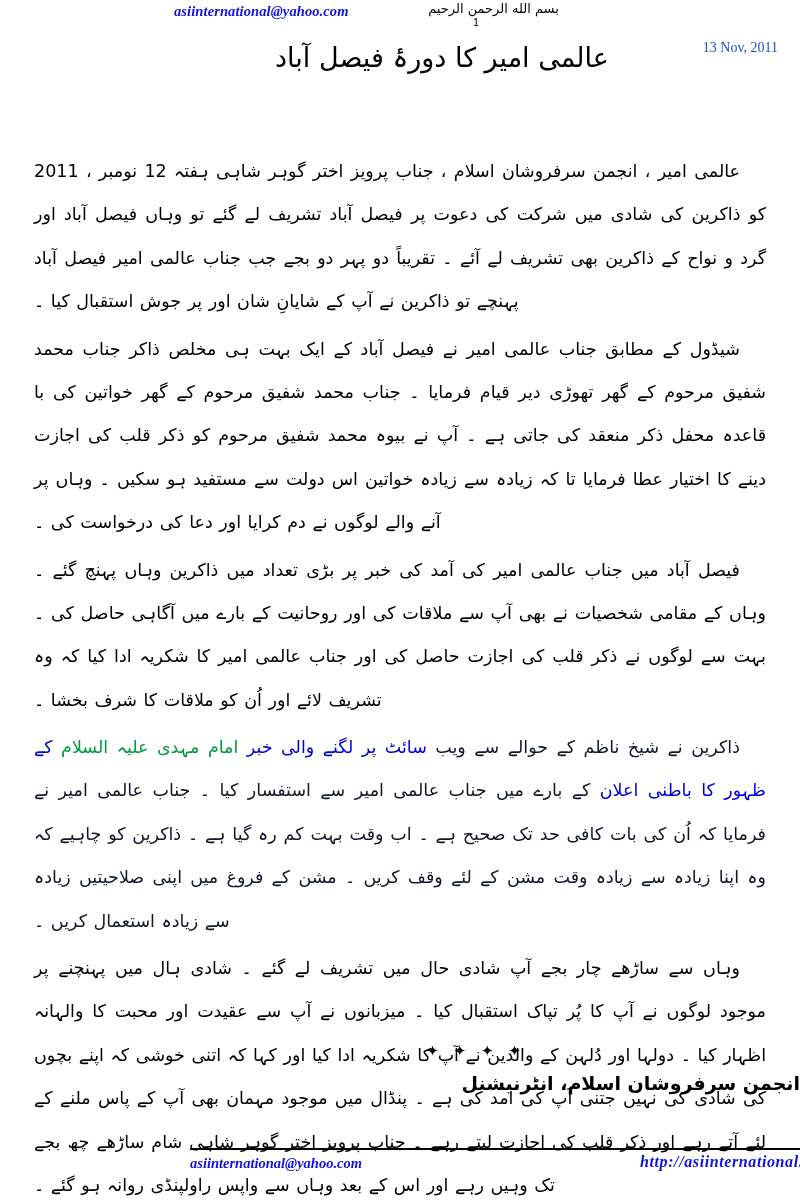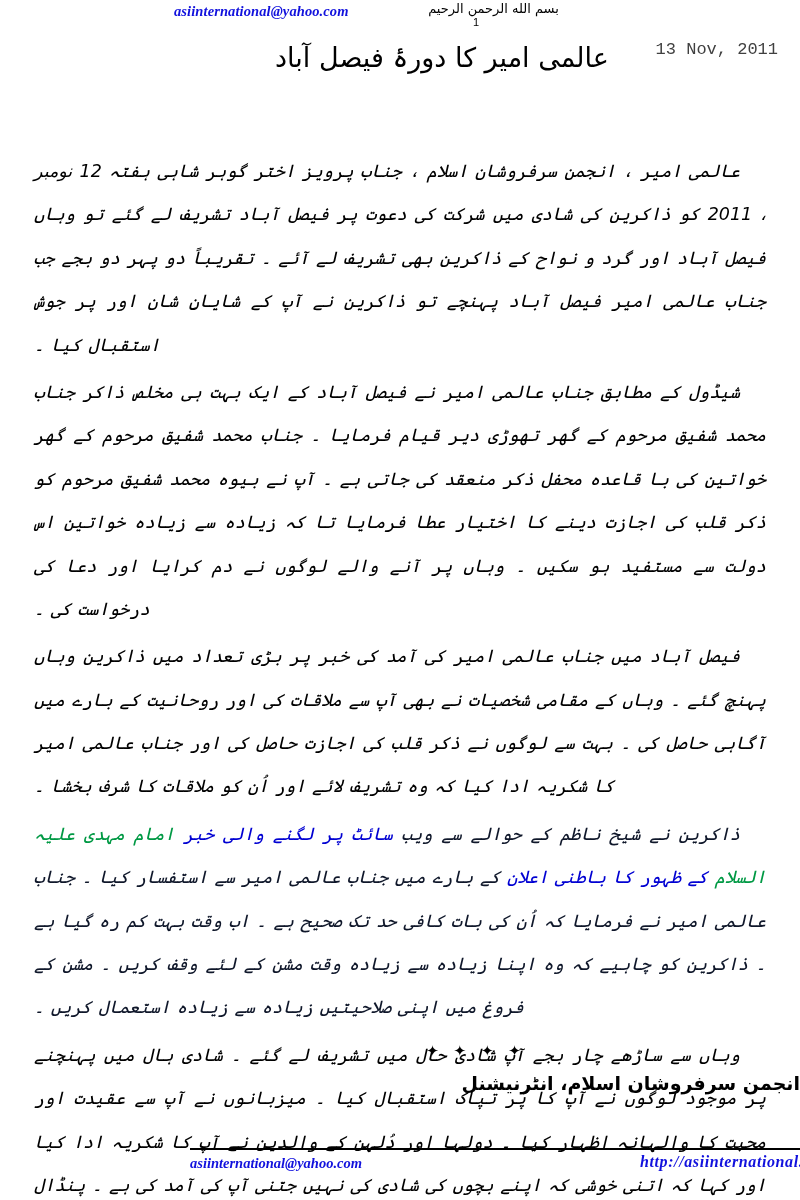--- a/index.html
+++ b/index.html
@@ -64,24 +64,24 @@
     text-align: center;
     font-family: "Liberation Sans", sans-serif;
     font-size: 11px;
     color: #000;
     direction: ltr;
   }
   .hdr-date {
     position: absolute;
     right: 22px;
     top: 40px;
-    font-family: Liberation Mono, monospace;
-    font-size: 17px;
+    font-family: Liberation Serif, serif;
+    font-size: 14px;
     font-weight: normal;
-    color: #404040;
+    color: #1d4ed8;
     direction: ltr;
     unicode-bidi: embed;
     white-space: nowrap;
   }
   .hdr-title {
     position: absolute;
     left: 0;
     right: 0;
     top: 40px;
     text-align: center;
@@ -109,21 +109,20 @@
     direction: rtl;
     text-align: justify;
     text-align-last: left;
     font-family: "DejaVu Sans", sans-serif;
     font-size: 17.5px;
     line-height: 2.48;
     color: #000000;
     margin: 0 0 4px 0;
     text-indent: 26px;
     word-spacing: 1px;
-    font-style: italic;
   }
   .seg-blue  { color: #0000d2; }
   .seg-green { color: #009944; }
   .seg-black { color: #0f172a; }
 
   
   .star-divider {
     position: absolute;
     left: 0;
     right: 0;

